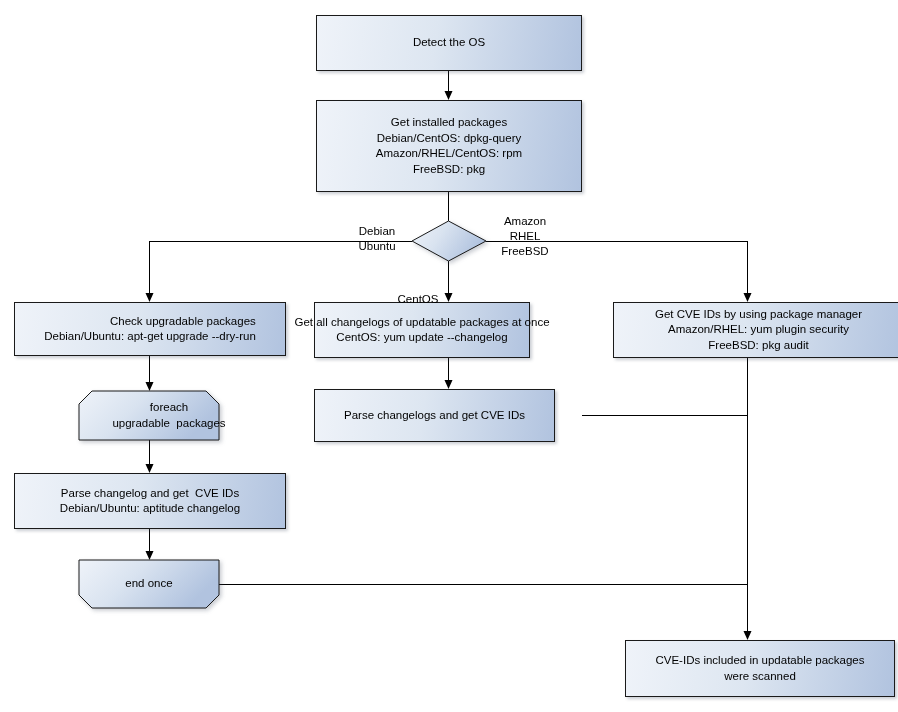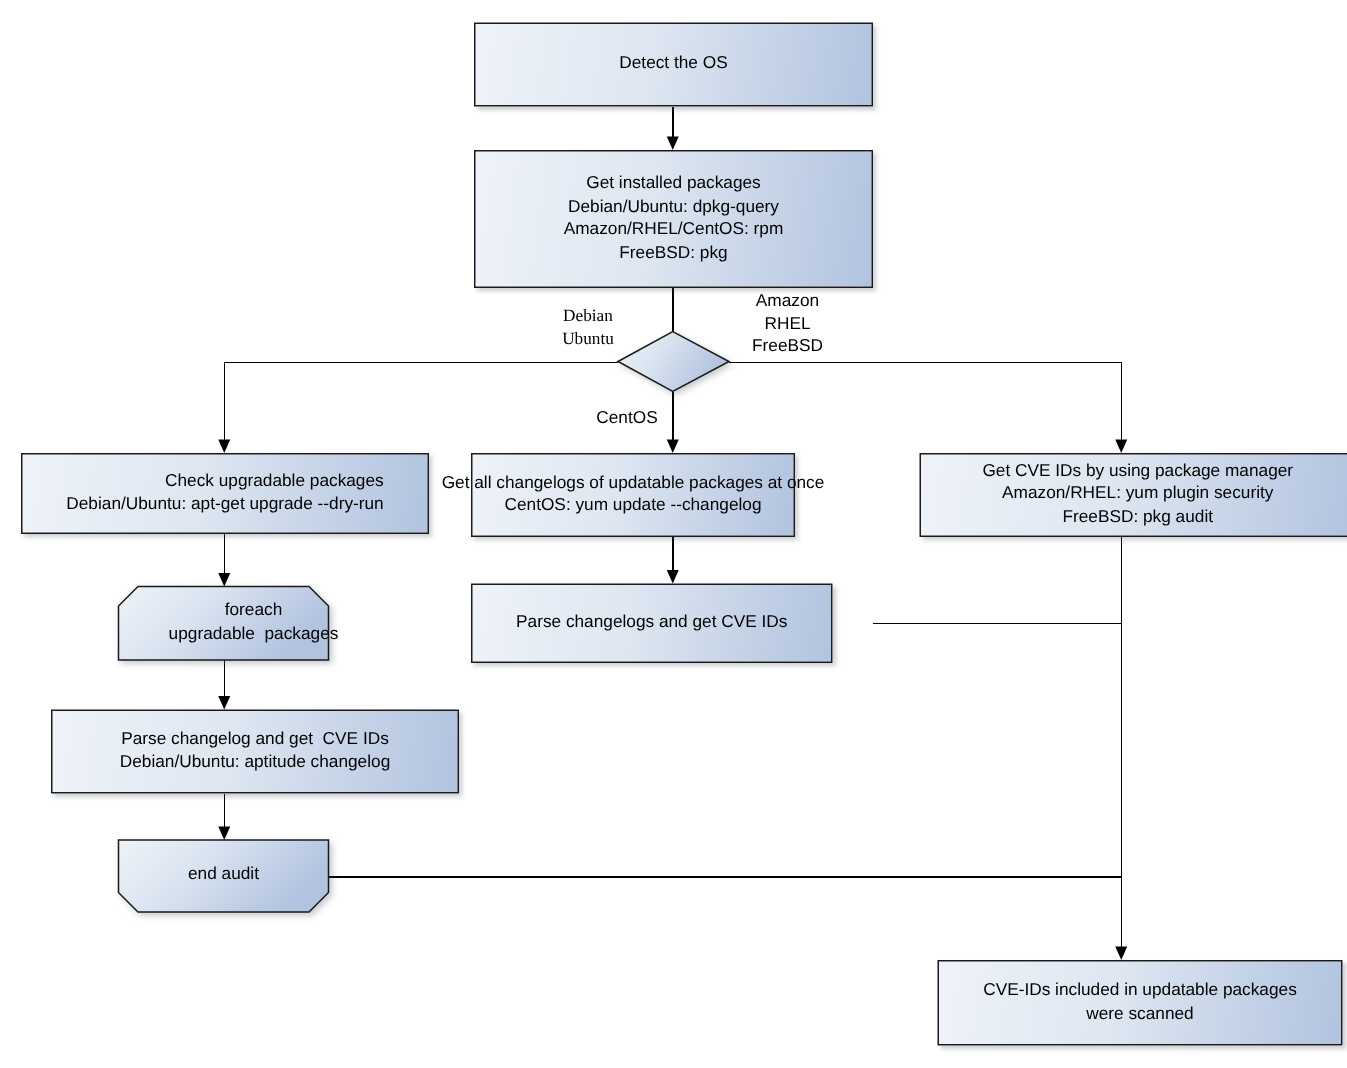--- a/index.html
+++ b/index.html
@@ -18,20 +18,21 @@
     text-align:center; font-size:11.5px; line-height:15.5px;
   }
   .box span, .shape-label span { white-space:pre; }
   .shape-label {
     position:absolute; display:flex; align-items:center; justify-content:center;
     text-align:center; font-size:11.5px; line-height:15.5px;
   }
   .edge-label {
     position:absolute; text-align:center; font-size:11.5px; line-height:15px;
     white-space:pre;
+    margin-top:20px;
   }
   .shape {
     fill:url(#shapeGrad); stroke:#1a1a1a; stroke-width:1;
     filter:drop-shadow(2px 2px 2px rgba(70,80,100,0.3));
   }
   .conn { stroke:#000000; stroke-width:1; fill:none; }
   .arrow { fill:#000000; stroke:none; }
 </style>
 </head>
 <body>
@@ -76,31 +77,31 @@
     <polygon class="shape" points="79,404 92,391 206,391 219,404 219,440 79,440"></polygon>
     <polygon class="shape" points="79,560 219,560 219,595 206,608 92,608 79,595"></polygon>
   </svg>
 
   <div class="box" style="left:316px;top:15px;width:266px;height:56px;">
     <span>Detect the OS</span>
   </div>
 
   <div class="box" style="left:316px;top:100px;width:266px;height:92px;">
     <span>Get installed packages
-Debian/Ubuntu: dpkg-query
+Debian/CentOS: dpkg-query
 Amazon/RHEL/CentOS: rpm
 FreeBSD: pkg</span>
   </div>
 
   <div class="box" style="left:14px;top:302px;width:272px;height:54px;text-align:right;">
     <span>Check upgradable packages
 Debian/Ubuntu: apt-get upgrade --dry-run</span>
   </div>
 
-  <div class="box" style="left:14px;top:473px;width:272px;height:56px;margin-left:20px;">
+  <div class="box" style="left:14px;top:473px;width:272px;height:56px;">
     <span>Parse changelog and get  CVE IDs
 Debian/Ubuntu: aptitude changelog</span>
   </div>
 
   <div class="box" style="left:314px;top:302px;width:216px;height:56px;">
     <span>Get all changelogs of updatable packages at once
 CentOS: yum update --changelog</span>
   </div>
 
   <div class="box" style="left:314px;top:389px;width:241px;height:53px;">
@@ -117,23 +118,23 @@
     <span>CVE-IDs included in updatable packages
 were scanned</span>
   </div>
 
   <div class="shape-label" style="left:79px;top:391px;width:140px;height:49px;margin-left:20px;">
     <span>foreach
 upgradable  packages</span>
   </div>
 
   <div class="shape-label" style="left:79px;top:560px;width:140px;height:48px;">
-    <span>end audit</span>
+    <span>end once</span>
   </div>
 
-  <div class="edge-label" style="left:360px;top:204px;width:64px;font-family:Liberation Serif, serif;">Debian
+  <div class="edge-label" style="left:345px;top:204px;width:64px;">Debian
 Ubuntu</div>
   <div class="edge-label" style="left:492px;top:194px;width:66px;">Amazon
 RHEL
 FreeBSD</div>
   <div class="edge-label" style="left:394px;top:272px;width:48px;">CentOS</div>
 
 </div>
 
 </body></html>

